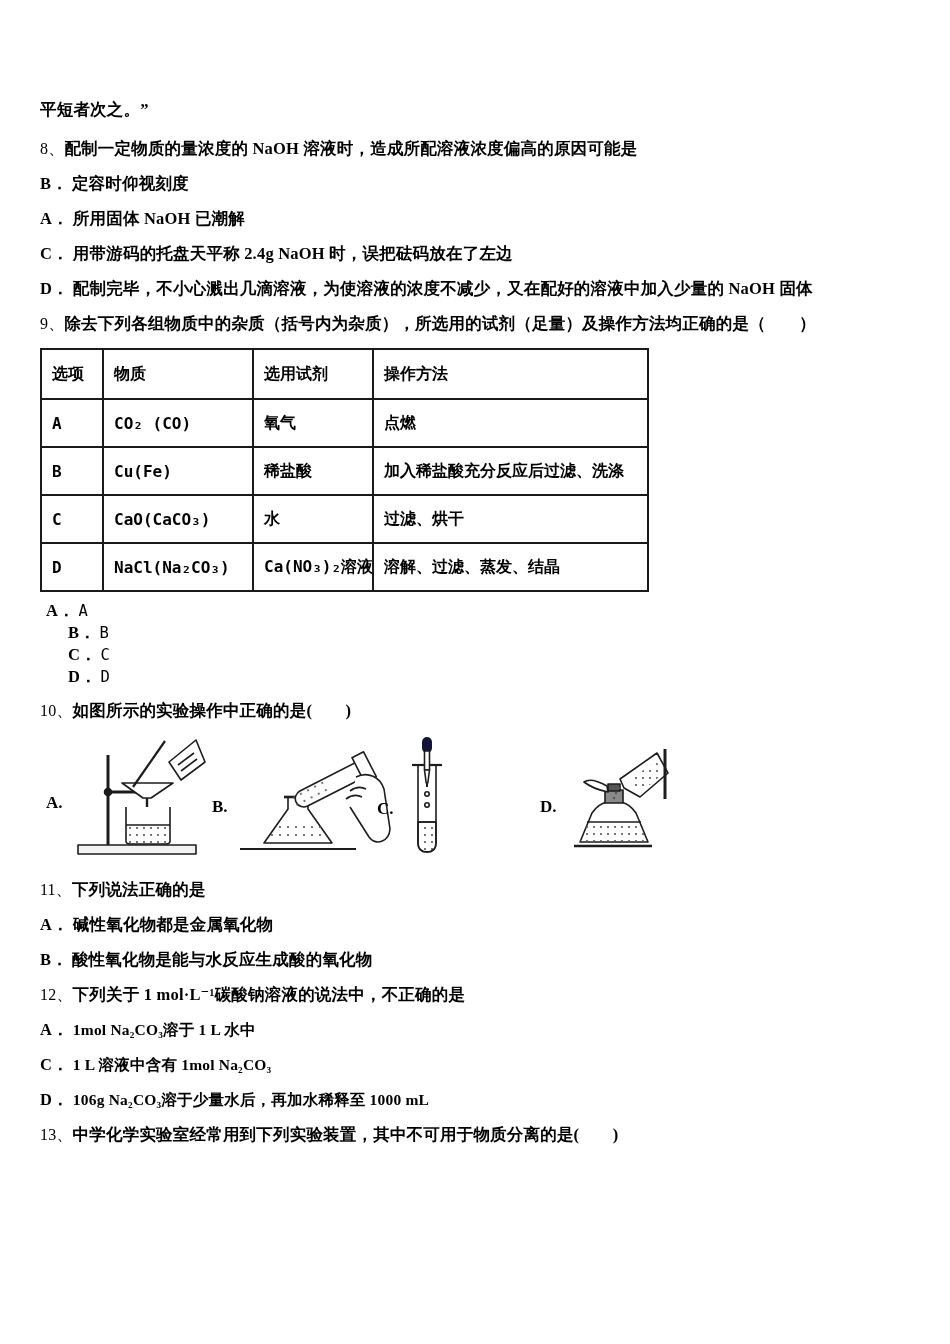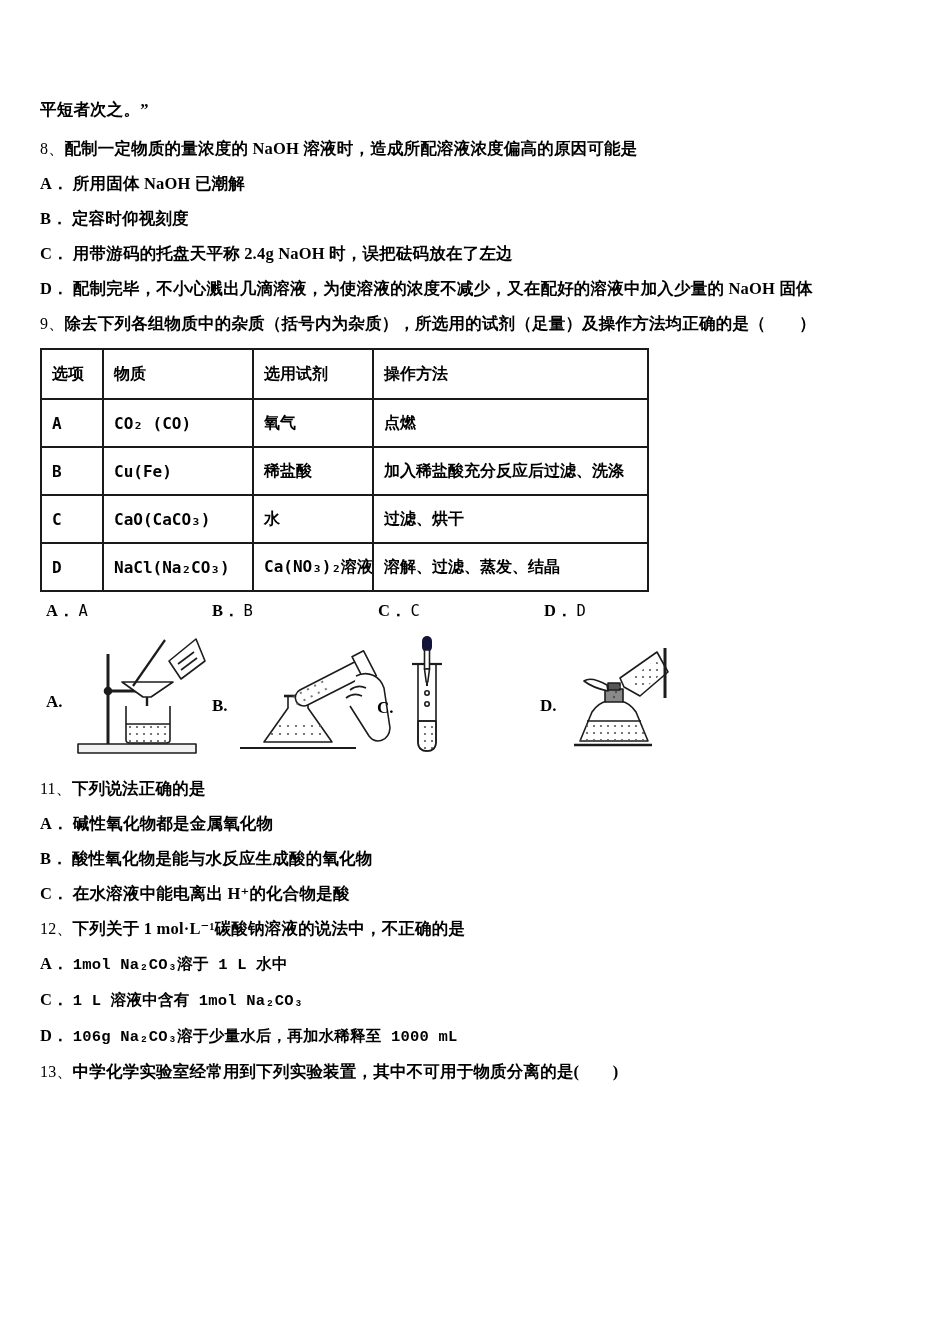--- a/index.html
+++ b/index.html
@@ -7,50 +7,50 @@
     position:relative; width:919px; height:1344px; background:#fff;
     color:#000; overflow:hidden;
     font-family:"Liberation Serif","DejaVu Serif",serif;
   }
   .content { padding:99px 42px 0 40px; }
   p.line { margin:0 0 13px 0; font-size:16.5px; line-height:22px; font-weight:700; letter-spacing:0.2px; }
   p.intro { margin-bottom:17px; }
   .qnum { font-weight:400; font-size:16px; }
   .opt-label { font-weight:700; margin-right:4px; }
   .mono { font-family:"DejaVu Sans Mono","Liberation Mono",monospace; font-weight:400; font-size:15.5px; }
-  .monobold { font-family:Liberation Mono, monospace; font-weight:700; font-size:15.5px; }
+  .monobold { font-family:Liberation Serif, serif; font-weight:700; font-size:15.5px; }
 
   table.q9 { border-collapse:collapse; margin:5px 0 8px 0; table-layout:fixed; width:607px; }
   table.q9 td, table.q9 th {
     border:2px solid #1a1a1a; text-align:left; vertical-align:middle;
     padding:2px 10px; font-size:16px; font-weight:700; overflow:hidden; white-space:nowrap;
   }
   table.q9 tr.hdr  td { height:44px;border-radius:18px; }
   table.q9 tr.row  td { height:42px; }
-  .tab-row { display:flex; margin:0 0 12px 0; }
-  .tab-row .cell { width:166px; font-size:16.5px; font-weight:700; }
+  .tab-row { display:flex; margin:0 0 12px 0;flex-direction:column; }
+  .tab-row .cell { width:166px; font-size:16.5px; font-weight:700;margin-left:28px; }
   .tab-row .cell:first-child { margin-left:6px; }
 
   .figures { position:relative; height:128px; margin:2px 0 16px 0; }
   .fig-label { position:absolute; font-size:17px; font-weight:700; }
   .fig { position:absolute; }
   svg { display:block; }
   svg * { vector-effect:non-scaling-stroke; }
 </style>
 </head>
 <body>
 
 <div class="page">
   <div class="content">
 
     <p class="line intro">平短者次之。”</p>
 
     <p class="line"><span class="qnum">8、</span><span>配制一定物质的量浓度的 NaOH 溶液时，造成所配溶液浓度偏高的原因可能是</span></p>
+    <p class="line"><span class="opt-label">B．</span><span>定容时仰视刻度</span></p>
     <p class="line"><span class="opt-label">A．</span><span>所用固体 NaOH 已潮解</span></p>
-    <p class="line"><span class="opt-label">B．</span><span>定容时仰视刻度</span></p>
     <p class="line"><span class="opt-label">C．</span><span>用带游码的托盘天平称 2.4g NaOH 时，误把砝码放在了左边</span></p>
     <p class="line"><span class="opt-label">D．</span><span>配制完毕，不小心溅出几滴溶液，为使溶液的浓度不减少，又在配好的溶液中加入少量的 NaOH 固体</span></p>
 
     <p class="line"><span class="qnum">9、</span><span>除去下列各组物质中的杂质（括号内为杂质），所选用的试剂（足量）及操作方法均正确的是（　　）</span></p>
 
     <table class="q9">
       <colgroup>
           <col style="width:62px">
           <col style="width:150px">
           <col style="width:120px">
@@ -90,20 +90,21 @@
     </tbody>
       </table>
 
     <div class="tab-row">
       <div class="cell"><span class="opt-label">A．</span><span class="mono">A</span></div>
       <div class="cell"><span class="opt-label">B．</span><span class="mono">B</span></div>
       <div class="cell"><span class="opt-label">C．</span><span class="mono">C</span></div>
       <div class="cell"><span class="opt-label">D．</span><span class="mono">D</span></div>
     </div>
 
+    <p class="line"><span class="qnum">10、</span><span>如图所示的实验操作中正确的是(　　)</span></p>
 
     <div class="figures">
       <span class="fig-label" style="left:6px;top:58px">A.</span>
       <div class="fig" style="left:32px;top:0">
         <svg width="135" height="124" viewBox="0 0 135 124">
           <defs>
               <pattern id="dA" width="7" height="7" patternUnits="userSpaceOnUse">
                 <circle cx="2" cy="2" r="1.1" fill="#555"></circle>
               </pattern>
             </defs>
@@ -196,21 +197,20 @@
               <circle cx="52" cy="52" r="1.2" fill="#555" stroke="none"></circle>
               <circle cx="50" cy="57" r="1.2" fill="#555" stroke="none"></circle>
           </g>
         </svg>
       </div>
     </div>
 
     <p class="line"><span class="qnum">11、</span><span>下列说法正确的是</span></p>
     <p class="line"><span class="opt-label">A．</span><span>碱性氧化物都是金属氧化物</span></p>
     <p class="line"><span class="opt-label">B．</span><span>酸性氧化物是能与水反应生成酸的氧化物</span></p>
-    <p class="line"><span class="opt-label">C．</span><span>在水溶液中能电离出 H⁺的化合物是酸</span></p>
 
     <p class="line"><span class="qnum">12、</span><span>下列关于 1 mol·L⁻¹碳酸钠溶液的说法中，不正确的是</span></p>
     <p class="line"><span class="opt-label">A．</span><span class="monobold">1mol Na₂CO₃溶于 1 L 水中</span></p>
     <p class="line"><span class="opt-label">C．</span><span class="monobold">1 L 溶液中含有 1mol Na₂CO₃</span></p>
     <p class="line"><span class="opt-label">D．</span><span class="monobold">106g Na₂CO₃溶于少量水后，再加水稀释至 1000 mL</span></p>
 
     <p class="line"><span class="qnum">13、</span><span>中学化学实验室经常用到下列实验装置，其中不可用于物质分离的是(　　)</span></p>
 
   </div>
 </div>

